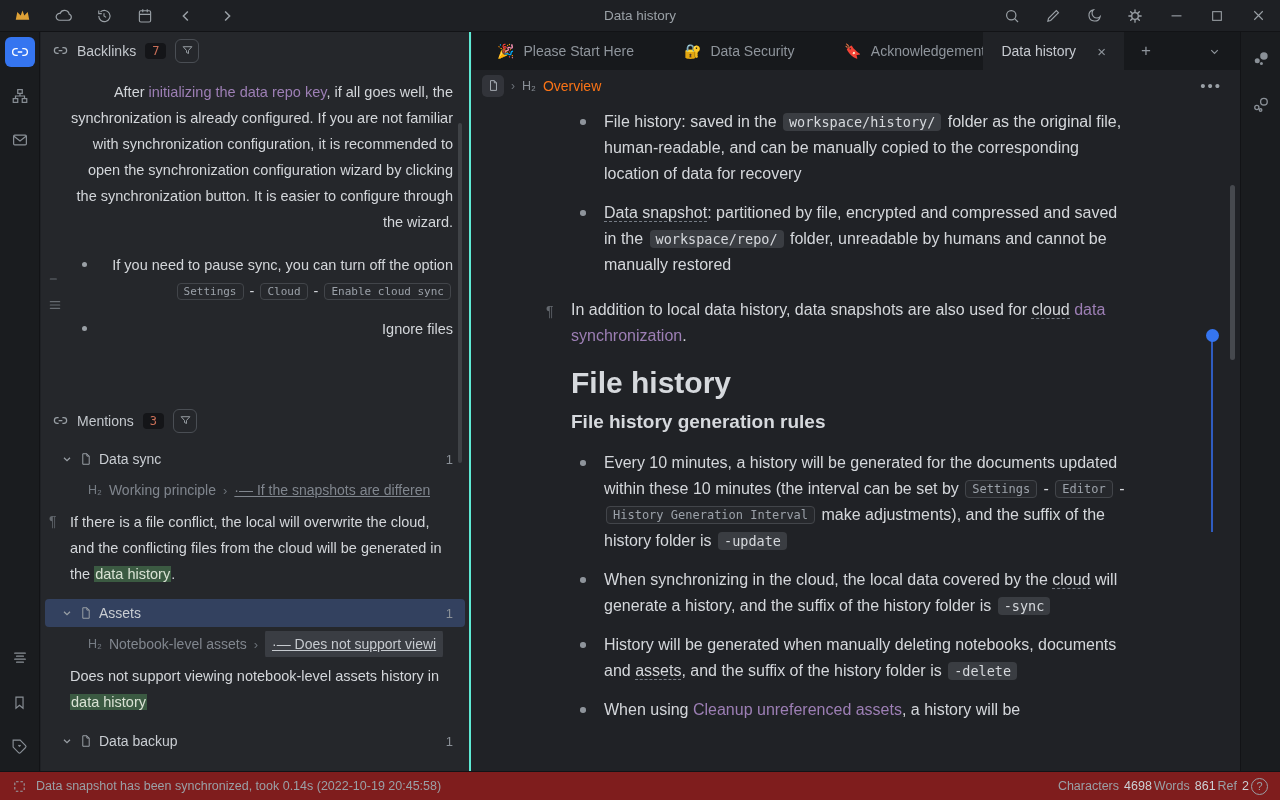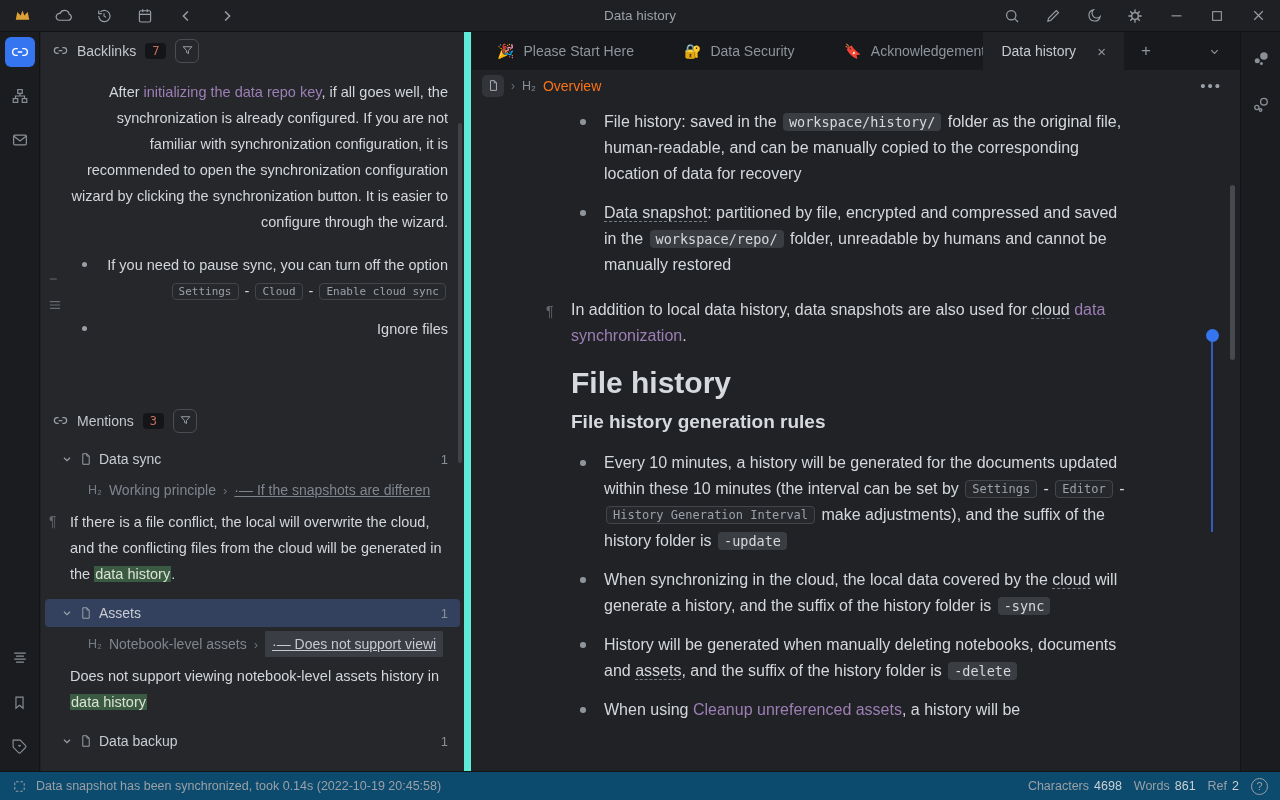--- a/index.html
+++ b/index.html
@@ -24,21 +24,21 @@
 
   
   .dock{position:absolute; background:#1a1c1f; display:flex; flex-direction:column; align-items:center;}
   .dock-left{top:32px; bottom:29px; left:0; width:40px; border-right:1px solid #121316; justify-content:space-between; padding:5px 0 10px;}
   .dock-right{top:32px; bottom:29px; right:0; width:40px; border-left:1px solid #121316; padding-top:12px; gap:16px;}
   .dock-col{display:flex; flex-direction:column; align-items:center; gap:14px;}
   .dock-item{width:30px; height:30px; border-radius:6px; display:flex; align-items:center; justify-content:center; color:#8a9097; cursor:pointer;}
   .dock-item.active{background:var(--accent); color:#fff;}
 
   
-  .left-panel{position:absolute; top:32px; bottom:29px; left:41px; width:430px; background:#25272b; border-right:7px solid #5eead4; overflow:hidden;}
+  .left-panel{position:absolute; top:32px; bottom:29px; left:41px; width:430px; background:#25272b; border-right:2px solid #5eead4; overflow:hidden;}
   .panel-header{height:37px; display:flex; align-items:center; gap:9px; padding:0 12px; }
   .panel-header .ph-title{font-size:14px; color:#c3c7cc;}
   .badge{background:#141518; color:var(--badge); font-size:12px; padding:1px 7px; border-radius:4px; font-family:"DejaVu Sans Mono",monospace;}
   .filter-btn{width:24px; height:24px; border:1px solid #4a4e54; border-radius:6px; display:flex; align-items:center; justify-content:center; color:#9aa0a6; cursor:pointer;}
   .bl-content{position:relative; height:333px; padding:10px 16px 0 29px; font-size:14.5px; line-height:26px; color:#d3d6da; overflow:hidden;text-align:right;}
   .bl-gutter{position:absolute; left:6px; top:202px; display:flex; flex-direction:column; gap:10px; color:#676c72;}
   .plist{list-style:none; margin-top:17px;}
   .plist li{position:relative; padding-left:33px; margin-bottom:11px;}
   .plist li::before{content:""; position:absolute; left:12px; top:10px; width:5px; height:5px; border-radius:50%; background:#9aa0a6;}
   .mn-content{padding-top:4px;}
@@ -90,24 +90,24 @@
   .seg-code{font-family:"DejaVu Sans Mono",monospace; font-size:13.5px; color:#d6d9dd;
     background:#3a3d42; border-radius:4px; padding:1px 6px; margin:0 2px; white-space:nowrap;}
 
   
   .lp-scroll{position:absolute; left:458px; top:123px; width:4px; height:340px; background:#3f4246; border-radius:2px; cursor:pointer;}
   .ed-scroll{position:absolute; left:1230px; top:185px; width:5px; height:175px; background:#46494e; border-radius:3px; cursor:pointer;}
   .blue-dot{position:absolute; left:1206px; top:329px; width:13px; height:13px; border-radius:50%; background:var(--accent); cursor:pointer;}
   .blue-line{position:absolute; left:1211px; top:340px; width:2px; height:192px; background:#2f5cc0;}
 
   
-  .statusbar{position:absolute; left:0; bottom:0; width:1280px; height:29px; background:#0c4a6e; border-top:1px solid #121316;
+  .statusbar{position:absolute; left:0; bottom:0; width:1280px; height:29px; background:#7f1d1d; border-top:1px solid #121316;
     display:flex; align-items:center; padding:0 12px; font-size:12.5px; color:#9aa0a6;}
   .sb-msg{margin-left:9px;}
-  .sb-right{margin-left:auto; display:flex; align-items:center; gap:12px;}
+  .sb-right{margin-left:auto; display:flex; align-items:center; gap:2px;}
   .sb-pair{display:flex; gap:5px;}
   .sb-val{color:#ccd0d4;}
   .sb-help{width:17px; height:17px; border:1.4px solid #9aa0a6; border-radius:50%; display:flex; align-items:center; justify-content:center; font-size:11px; color:#9aa0a6; cursor:pointer;}
 </style>
 </head>
 <body>
 
 <div class="titlebar">
   <div class="tb-group">
     <span class="tb-btn">

